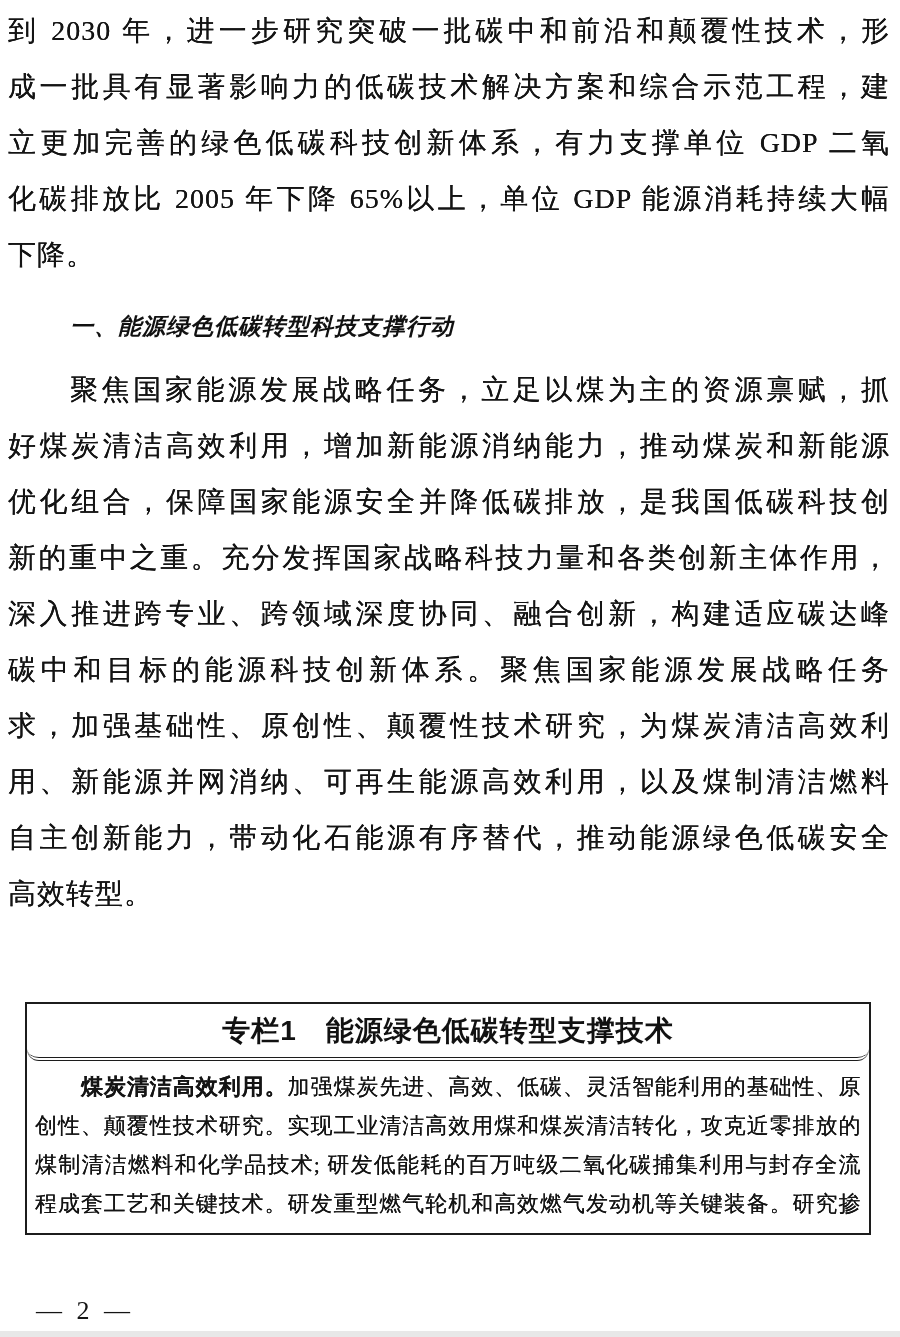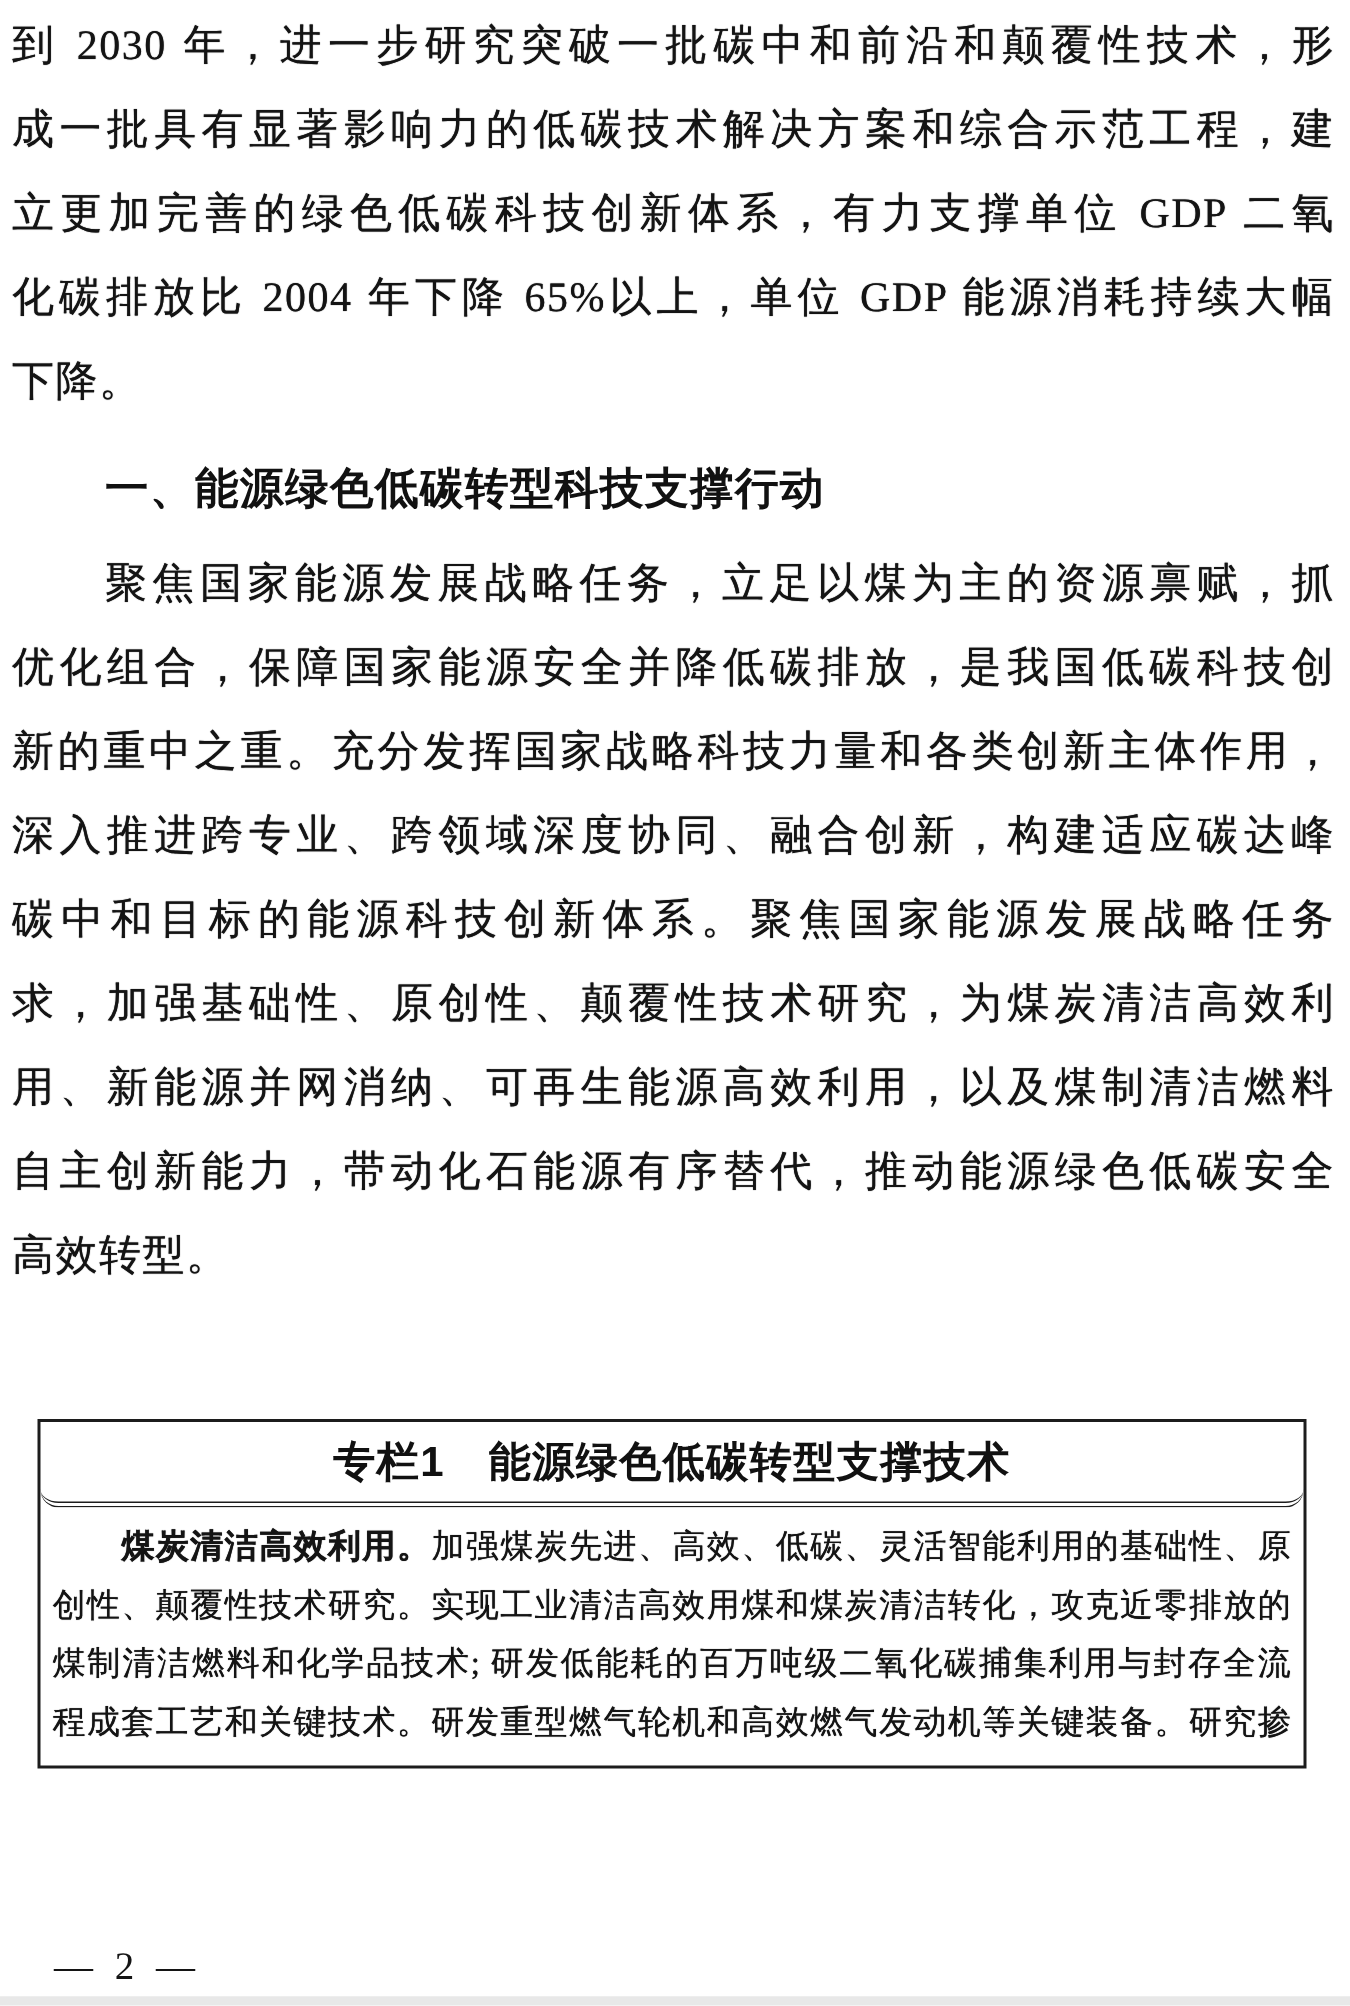--- a/index.html
+++ b/index.html
@@ -40,24 +40,25 @@
     text-align-last: left;
   }
   .para.indented .line:first-child {
     text-indent: 62px;
   }
   .heading {
     margin: 15px 0 8px 0;
     padding-left: 62px;
     font-family: "Liberation Sans", "DejaVu Sans", sans-serif;
     font-weight: bold;
-    font-size: 29px;
+    font-size: 23px;
     line-height: 56px;
     letter-spacing: 1px;
     color: #111111;
+    font-style: italic;
   }
   
   .column-box {
     box-sizing: border-box;
     margin-top: 80px;
     margin-left: 17px;
     width: 846px;
     border: 2px solid #1c1c1c;
     background: #ffffff;
   }
@@ -105,28 +106,29 @@
 </head>
 <body>
 
 <div class="page">
   <div class="content">
 
     <div class="para">
         <div class="line">到 2030 年，进一步研究突破一批碳中和前沿和颠覆性技术，形</div>
         <div class="line">成一批具有显著影响力的低碳技术解决方案和综合示范工程，建</div>
         <div class="line">立更加完善的绿色低碳科技创新体系，有力支撑单位 GDP 二氧</div>
-        <div class="line">化碳排放比 2004 年下降 65%以上，单位 GDP 能源消耗持续大幅</div>
+        <div class="line">化碳排放比 2005 年下降 65%以上，单位 GDP 能源消耗持续大幅</div>
         <div class="line short">下降。</div>
       </div>
 
     <div class="heading">一、能源绿色低碳转型科技支撑行动</div>
 
     <div class="para indented">
         <div class="line">聚焦国家能源发展战略任务，立足以煤为主的资源禀赋，抓</div>
+        <div class="line">好煤炭清洁高效利用，增加新能源消纳能力，推动煤炭和新能源</div>
         <div class="line">优化组合，保障国家能源安全并降低碳排放，是我国低碳科技创</div>
         <div class="line">新的重中之重。充分发挥国家战略科技力量和各类创新主体作用，</div>
         <div class="line">深入推进跨专业、跨领域深度协同、融合创新，构建适应碳达峰</div>
         <div class="line">碳中和目标的能源科技创新体系。聚焦国家能源发展战略任务</div>
         <div class="line">求，加强基础性、原创性、颠覆性技术研究，为煤炭清洁高效利</div>
         <div class="line">用、新能源并网消纳、可再生能源高效利用，以及煤制清洁燃料</div>
         <div class="line">自主创新能力，带动化石能源有序替代，推动能源绿色低碳安全</div>
         <div class="line short">高效转型。</div>
       </div>
 

